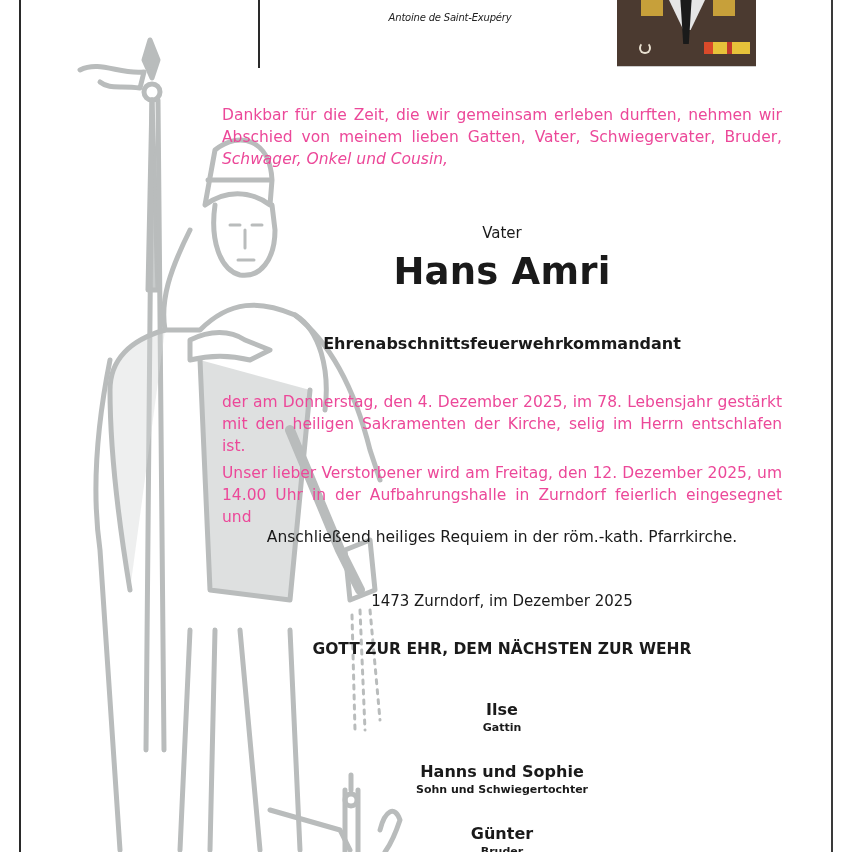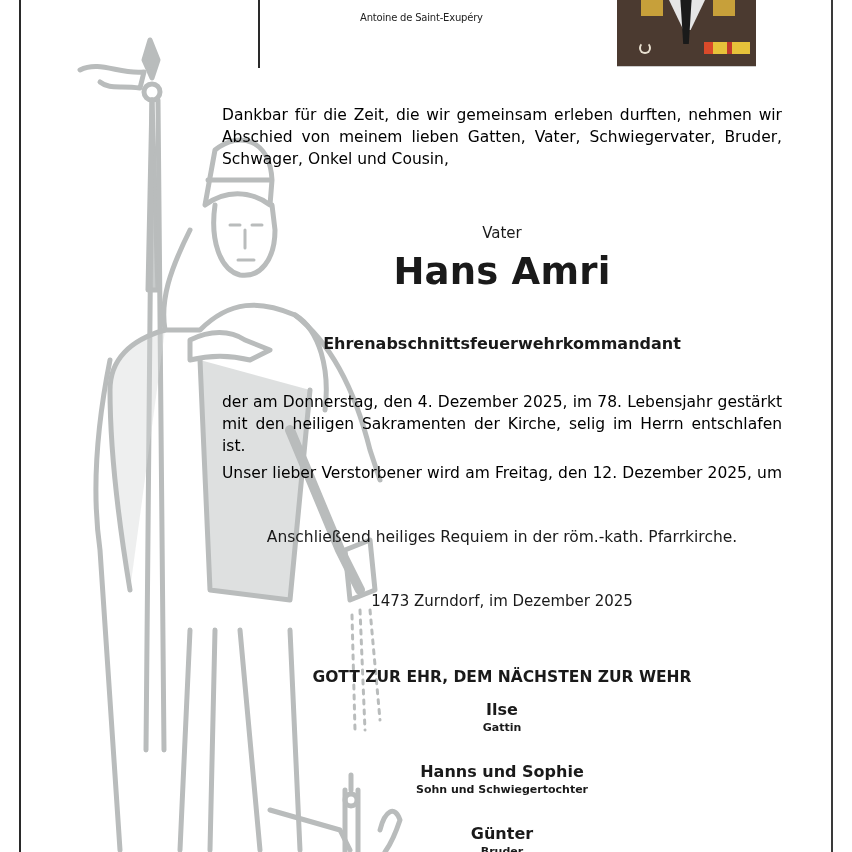--- a/index.html
+++ b/index.html
@@ -1,46 +1,46 @@
 <!DOCTYPE html>
 <html><head>
 <meta charset="utf-8">
 <style>
   html, body { margin:0; padding:0; background:#fff; }
   body { width:852px; height:852px; position:relative; overflow:hidden;
          font-family:"DejaVu Sans", sans-serif; color:#1a1a1a; }
   .border-left { position:absolute; left:19px; top:0; width:2px; height:852px; background:#2a2a2a; }
   .border-right { position:absolute; left:831px; top:0; width:2px; height:852px; background:#3a3a3a; }
   .quote-divider { position:absolute; left:258px; top:0; width:2px; height:68px; background:#2a2a2a; }
-  .quote-author { position:absolute; left:360px; top:12px; width:180px; 
-                  font-size:10px; color:#222; letter-spacing:-0.2px; }
+  .quote-author { position:absolute; left:360px; top:12px; width:180px; text-align:center;
+                  font-size:10px; font-style:italic; color:#222; letter-spacing:-0.2px; }
   .photo { position:absolute; left:617px; top:0; width:139px; height:66px; overflow:hidden;
            background:#4b3a30; border-bottom:1px solid #ccc; }
   .photo .lapel-l { position:absolute; left:24px; top:0; width:22px; height:16px; background:#c7a03a; }
   .photo .lapel-r { position:absolute; left:96px; top:0; width:22px; height:16px; background:#c7a03a; }
   .photo .shirt { position:absolute; left:52px; top:0; width:36px; height:30px; background:#e6e6e6;
                   clip-path:polygon(0 0,100% 0,60% 100%,40% 100%); }
   .photo .tie { position:absolute; left:62px; top:0; width:14px; height:44px; background:#1a1a1a;
                 clip-path:polygon(10% 0,90% 0,70% 100%,30% 100%); }
   .photo .badge { position:absolute; left:22px; top:42px; width:8px; height:8px; border-radius:50%;
                   border:2px solid #e8e0d0; border-top-color:transparent; }
   .photo .ribbons { position:absolute; left:87px; top:42px; width:46px; height:12px;
                     background:linear-gradient(90deg,#d94a2a 0 20%,#e6c23a 20% 50%,#c0392b 50% 60%,#e6c23a 60% 100%); }
   .illustration { position:absolute; left:40px; top:30px; width:370px; height:822px; }
   .text-block { position:absolute; left:222px; width:560px; font-size:15.5px; line-height:22px;
-                text-align:justify; color:#000000; }
+                text-align:justify; color:#ec4899; }
   .text-block p { margin:0; }
   .justify-last p { text-align-last:justify; }
   .center { position:absolute; left:222px; width:560px; text-align:center; }
   .herrn { top:224px; font-size:15px; }
   .name { top:250px; font-size:37px; font-weight:bold; letter-spacing:0.2px; }
   .title { top:306px; font-size:16px; font-weight:bold;margin-top:28px; }
   .requiem { top:528px; font-size:15.5px; }
   .place { top:592px; font-size:15px; }
-  .motto { top:668px; font-size:15.5px; font-weight:bold; }
+  .motto { top:640px; font-size:15.5px; font-weight:bold; }
   .mourner-name { font-size:16px; font-weight:bold; }
   .mourner-rel { font-size:11px; font-weight:bold; margin-top:2px; }
   .mourner { position:absolute; left:222px; width:560px; text-align:center; }
 </style>
 </head>
 <body>
 
 <div class="border-left"></div>
 <div class="border-right"></div>
 <div class="quote-divider"></div>
@@ -87,34 +87,35 @@
   <path d="M150 600 L140 820 M175 600 L170 820"></path>
 
   <path d="M305 760 L305 822 M318 760 L318 822 M311 745 L311 760"></path>
   <circle cx="311" cy="770" r="6"></circle>
   <path d="M340 800 C345 780 355 775 360 790 C355 805 350 815 345 822"></path>
 </svg>
 
 <div class="text-block justify-last" style="top:104px;">
   <p>Dankbar für die Zeit, die wir gemeinsam erleben durften, nehmen wir</p>
   <p>Abschied von meinem lieben Gatten, Vater, Schwiegervater, Bruder,</p>
-  <p style="text-align-last:left;">Schwager, Onkel und Cousin,</p>
+  <p style="text-align-last:left;font-style:italic;">Schwager, Onkel und Cousin,</p>
 </div>
 
 <div class="center herrn">Vater</div>
 <div class="center name">Hans Amri</div>
 <div class="center title">Ehrenabschnittsfeuerwehrkommandant</div>
 
 <div class="text-block justify-last" style="top:391px;">
   <p>der am Donnerstag, den 4. Dezember 2025, im 78. Lebensjahr gestärkt</p>
   <p style="text-align-last:left;">mit den heiligen Sakramenten der Kirche, selig im Herrn entschlafen ist.</p>
 </div>
 
 <div class="text-block justify-last" style="top:462px;">
   <p>Unser lieber Verstorbener wird am Freitag, den 12. Dezember 2025, um</p>
+  <p>14.00 Uhr in der Aufbahrungshalle in Zurndorf feierlich eingesegnet und</p>
 </div>
 
 <div class="center requiem">Anschließend heiliges Requiem in der röm.-kath. Pfarrkirche.</div>
 <div class="center place">1473 Zurndorf, im Dezember 2025</div>
 <div class="center motto">GOTT ZUR EHR, DEM NÄCHSTEN ZUR WEHR</div>
 
 <div class="mourner" style="top:700px;">
   <div class="mourner-name">Ilse</div>
   <div class="mourner-rel">Gattin</div>
 </div>

